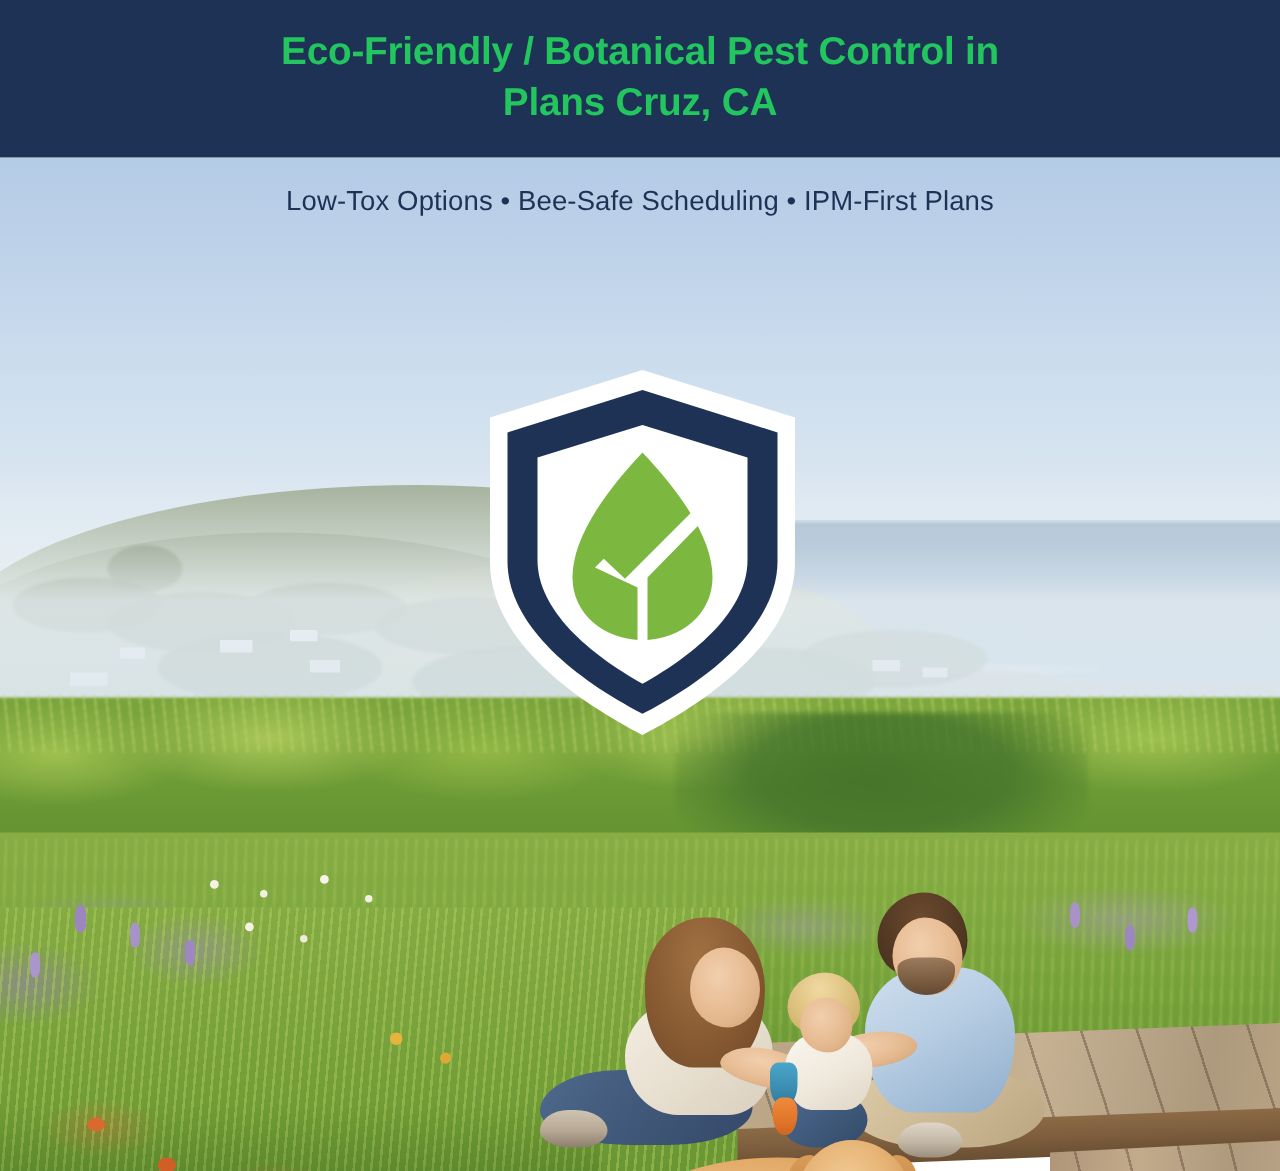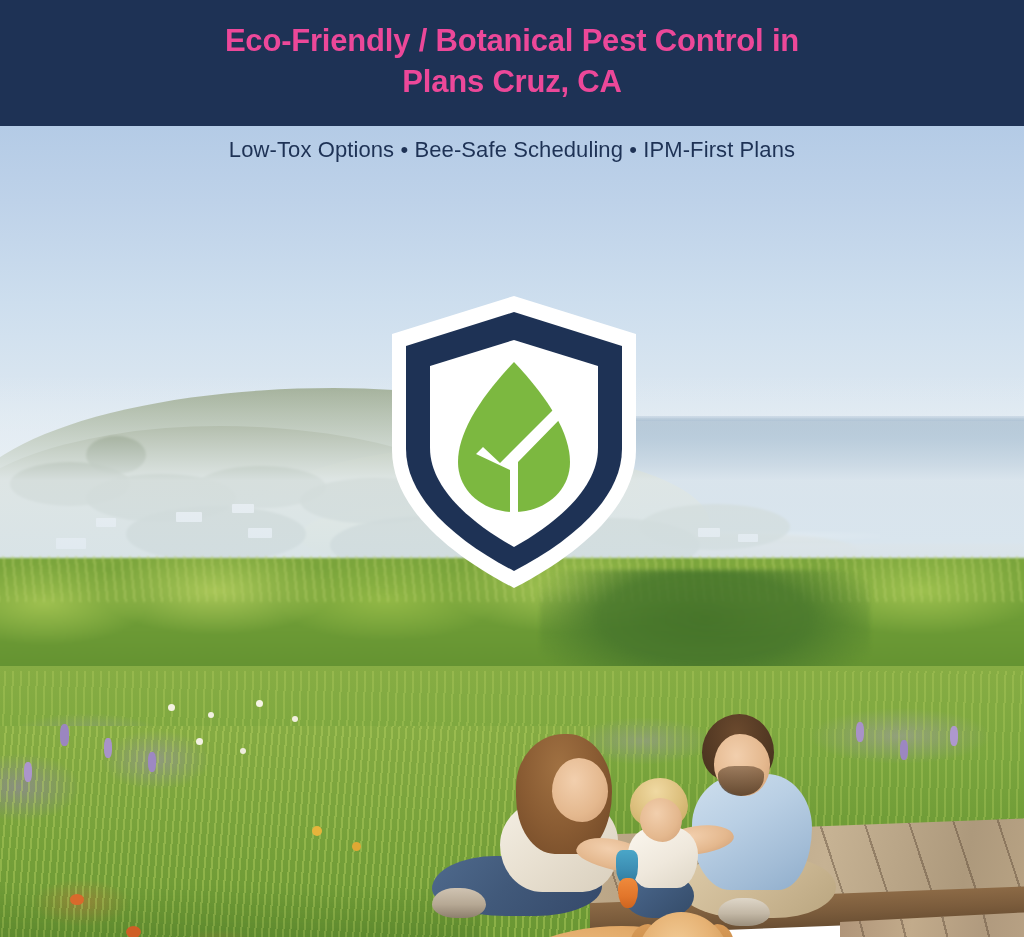--- a/index.html
+++ b/index.html
@@ -21,39 +21,39 @@
     left: 0; top: 0;
     width: 1024px;
     height: 126px;
     background: #1e3255;
     z-index: 40;
     box-sizing: border-box;
     padding-top: 20px;
   }
   .header-title {
     margin: 0;
-    color: #ec4899;
+    color: #22c55e;
     font-size: 31px;
     font-weight: bold;
     line-height: 41px;
     text-align: center;
     letter-spacing: -0.2px;
   }
   .title-line { display: block; }
   .title-line-1 { padding-right: 0px; }
 
   
   .subtitle-strip {
     position: absolute;
     left: 0; top: 126px;
     width: 1024px;
     height: 48px;
     z-index: 35;
     display: flex;
-    align-items: center;
+    align-items: flex-end;
     justify-content: center;
   }
   .subtitle-text {
     color: #1e3255;
     font-size: 22px;
     font-weight: normal;
     letter-spacing: 0.1px;
     text-align: center;
   }
 

